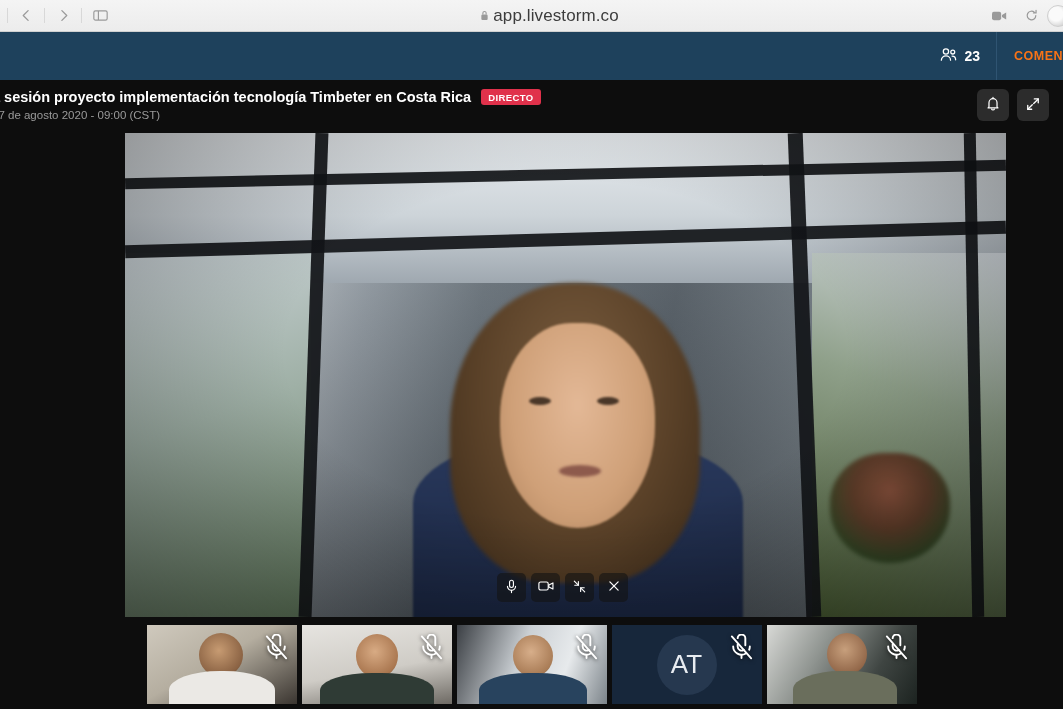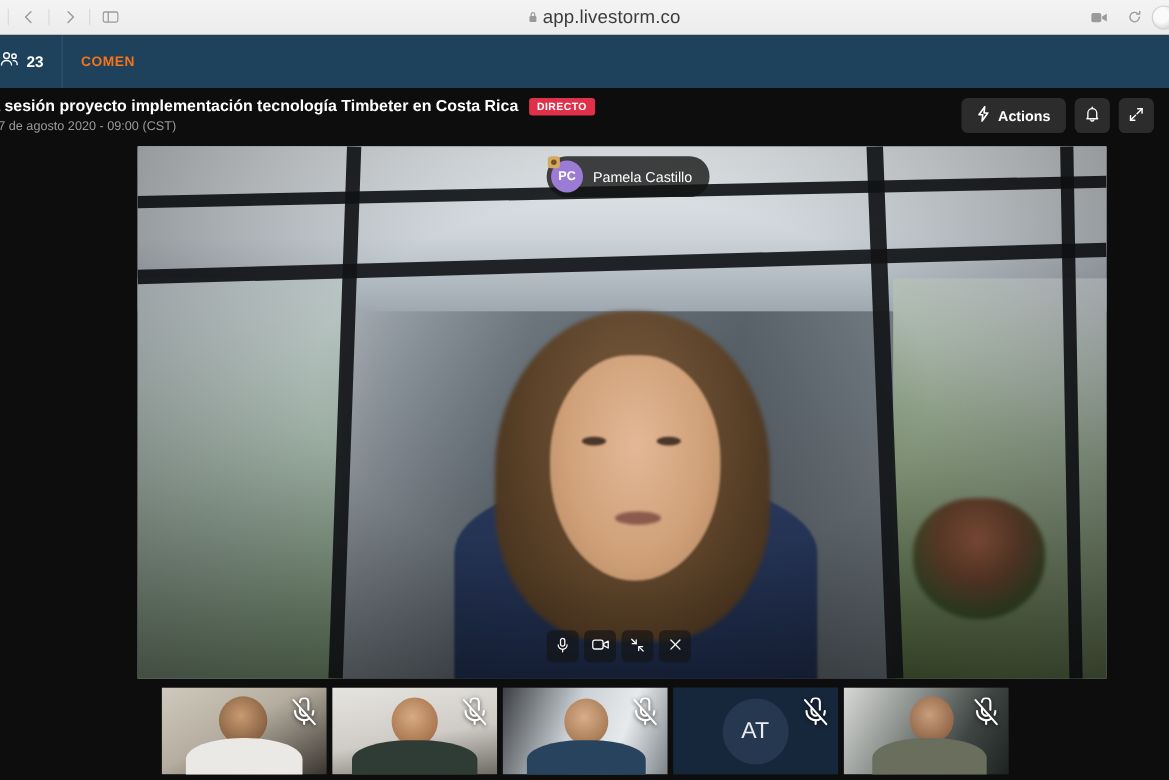--- a/index.html
+++ b/index.html
@@ -44,21 +44,21 @@
     width: 22px; height: 22px; border-radius: 50%;
     background: radial-gradient(circle at 40% 40%, #fafafa 40%, #bdbdbd 100%);
     border: 1px solid #cfcfcf;
   }
 
   
   .app-topbar {
     position: absolute; left: 0; top: 32px;
     width: 1063px; height: 48px;
     background: #1e415c;
-    display: flex; align-items: center; 
+    display: flex; align-items: center; justify-content: flex-end;
   }
   .attendees {
     display: flex; align-items: center; gap: 7px;
     color: #ffffff; padding-right: 16px;
   }
   .attendees-count { font-size: 14px; font-weight: 700; }
   .topbar-divider { width: 1px; height: 48px; background: #2f5472; }
   .comments-tab {
     color: #f97316; font-size: 12.5px; font-weight: 700;
     letter-spacing: .5px; padding-left: 17px; white-space: nowrap;
@@ -233,21 +233,21 @@
   .t2 .scene { background: linear-gradient(170deg, #e6e4e0 0%, #cfccc6 55%, #6e6a64 100%); }
   .t2 .head { position: absolute; left: 54px; top: 9px; width: 42px; height: 44px; border-radius: 50%; background: radial-gradient(circle at 45% 40%, #d8ab84 0%, #a9764f 70%, #5a3f26 100%); }
   .t2 .torso { position: absolute; left: 18px; top: 48px; width: 114px; height: 38px; border-radius: 46% 46% 0 0; background: #2f3b35; }
   .t3 .scene { background: linear-gradient(110deg, #3b3f44 0%, #cbd0d4 42%, #e7eaec 70%, #7c848a 100%); }
   .t3 .head { position: absolute; left: 56px; top: 10px; width: 40px; height: 42px; border-radius: 50%; background: radial-gradient(circle at 45% 40%, #d7ae8a 0%, #a97c56 70%, #5d4228 100%); }
   .t3 .torso { position: absolute; left: 22px; top: 48px; width: 108px; height: 38px; border-radius: 46% 46% 0 0; background: #28435e; }
   .t4 { background: #17273b; display: flex; align-items: center; justify-content: center; }
   .avatar-lg {
     width: 60px; height: 60px; border-radius: 50%;
     background: #26384f; color: #e8ecf1;
-    font-size: 21px; font-weight: 400;
+    font-size: 26px; font-weight: 400;
     display: flex; align-items: center; justify-content: center;
   }
   .t5 .scene { background: linear-gradient(120deg, #d8d9d6 0%, #8f9490 35%, #3f4542 70%, #1c2320 100%); }
   .t5 .head { position: absolute; left: 60px; top: 8px; width: 40px; height: 42px; border-radius: 50%; background: radial-gradient(circle at 45% 40%, #c79f7c 0%, #93684a 70%, #4f3824 100%); }
   .t5 .torso { position: absolute; left: 26px; top: 46px; width: 104px; height: 40px; border-radius: 46% 46% 0 0; background: #6a6e5c; }
   .mute-icon {
     position: absolute; right: 8px; top: 9px;
     color: #ffffff; filter: drop-shadow(0 1px 2px rgba(0,0,0,.7));
   }
 </style>
@@ -325,28 +325,20 @@
 
 <div class="session-header">
   <div class="session-info">
     <div class="session-title-row">
       <span class="session-title">a sesión proyecto implementación tecnología Timbeter en Costa Rica</span>
       <span class="live-badge">DIRECTO</span>
     </div>
     <div class="session-date">27 de agosto 2020 - 09:00 (CST)</div>
   </div>
   <div class="header-actions">
-    <button class="btn-dark btn-actions">
-      <span>
-        <svg width="12" height="15" viewBox="0 0 12 15" fill="none" stroke="currentColor" stroke-width="1.5" stroke-linejoin="round">
-            <path d="M7.2 1 2 8.3h3.4L4.8 14 10 6.7H6.6z"></path>
-          </svg>
-      </span>
-      <span>Actions</span>
-    </button>
     <button class="btn-dark btn-icon-only">
       <span>
         <svg width="14" height="15" viewBox="0 0 16 17" fill="none" stroke="currentColor" stroke-width="1.4" stroke-linecap="round" stroke-linejoin="round">
             <path d="M8 1.6v1.3"></path>
             <path d="M3.4 12.2V7.6a4.6 4.6 0 0 1 9.2 0v4.6l1 1.4H2.4z"></path>
             <path d="M6.4 14.8a1.7 1.7 0 0 0 3.2 0"></path>
           </svg>
       </span>
     </button>
     <button class="btn-dark btn-icon-only">
@@ -375,29 +367,20 @@
     <div class="beam beam-v2"></div>
     <div class="beam beam-v3"></div>
     <div class="person-body"></div>
     <div class="person-hair"></div>
     <div class="person-face"></div>
     <div class="eye eye-l"></div>
     <div class="eye eye-r"></div>
     <div class="mouth"></div>
     <div class="vignette"></div>
 
-    <div class="name-plate">
-      <div class="avatar-sm">
-        <span>PC</span>
-        <span class="host-badge">
-            <i></i>
-          </span>
-      </div>
-      <span class="name-text">Pamela Castillo</span>
-    </div>
 
     <div class="video-controls">
       <button class="vc-btn">
         <span>
           <svg width="13" height="15" viewBox="0 0 14 17" fill="none" stroke="currentColor" stroke-width="1.3" stroke-linecap="round">
               <rect x="4.8" y="1.4" width="4.4" height="8.2" rx="2.2"></rect>
               <path d="M2.4 8.2a4.6 4.6 0 0 0 9.2 0"></path>
               <line x1="7" y1="12.8" x2="7" y2="15.4"></line>
             </svg>
         </span>

